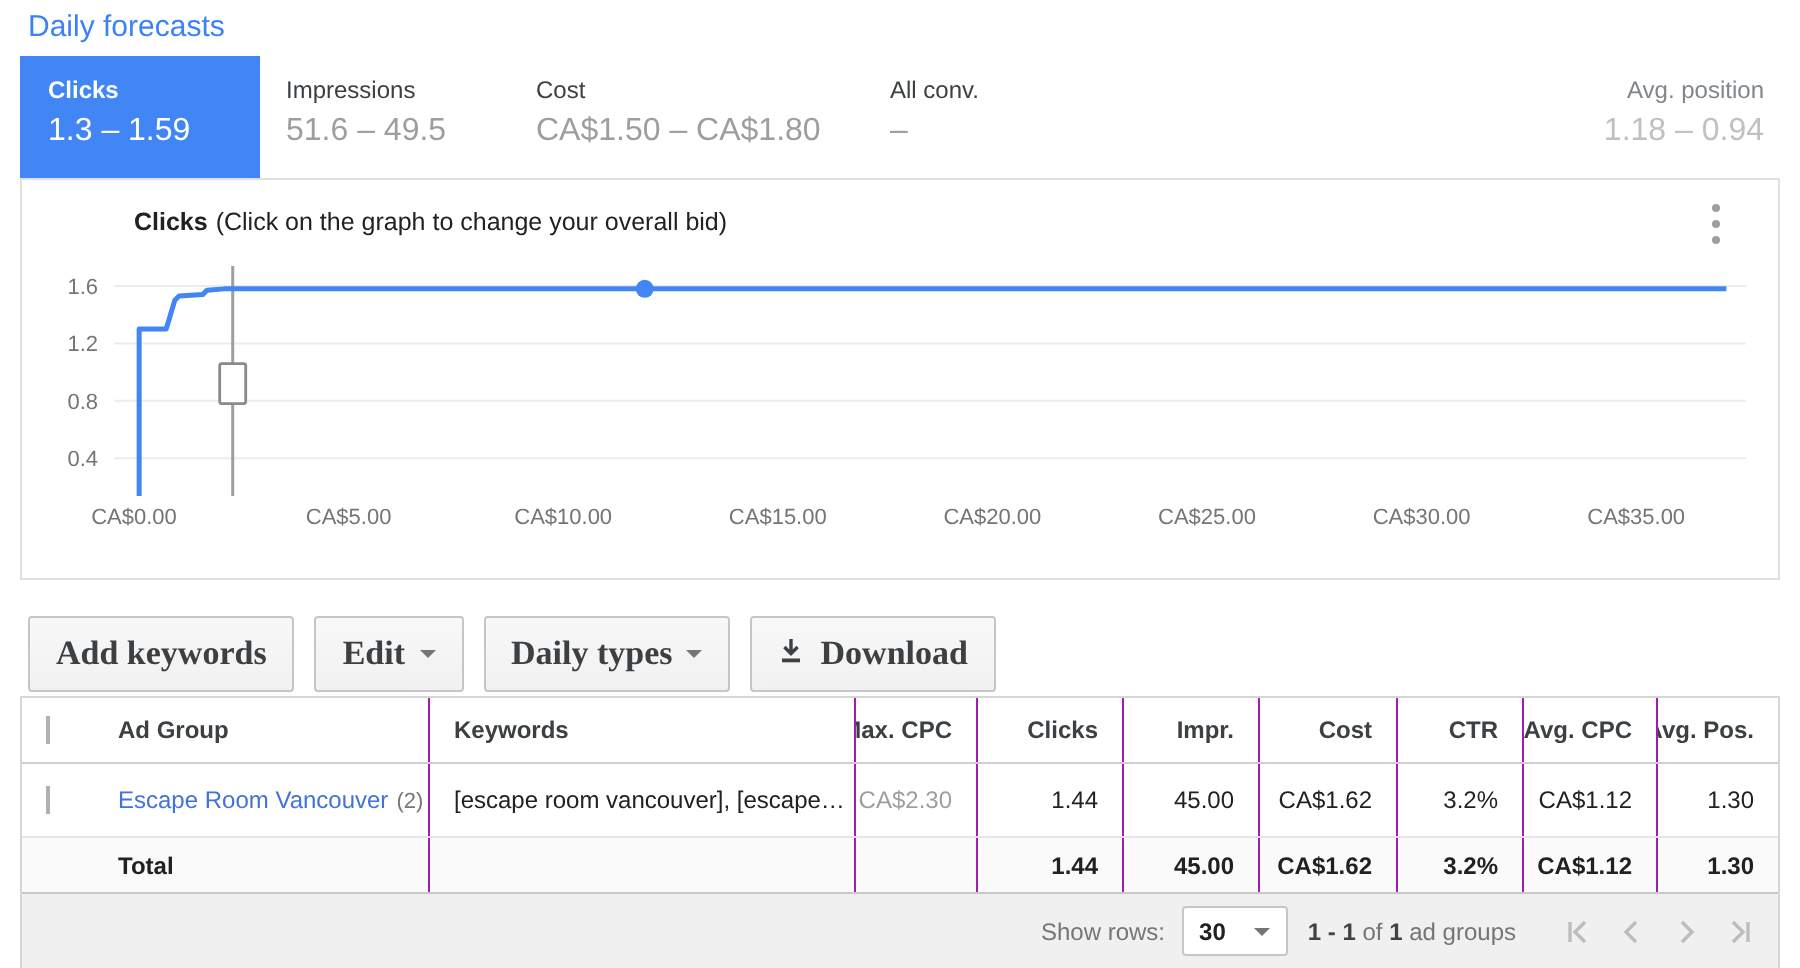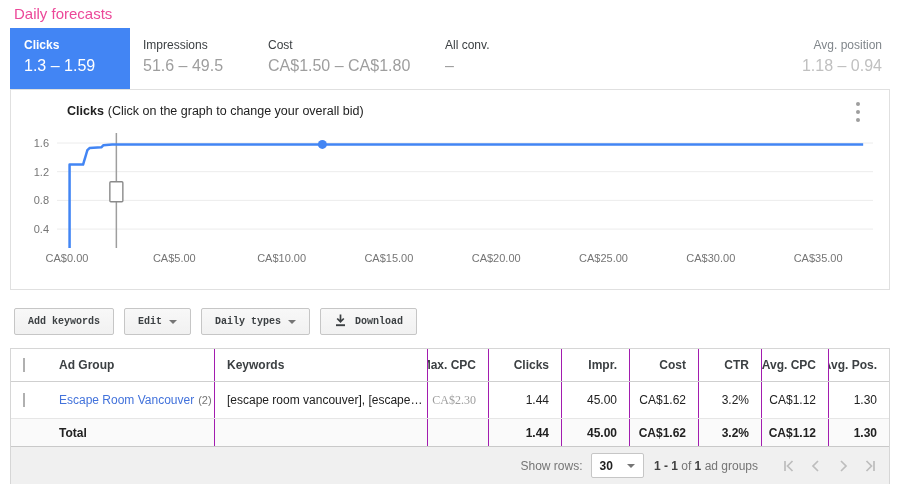--- a/index.html
+++ b/index.html
@@ -1,21 +1,21 @@
 <!DOCTYPE html>
 <html><head>
 <meta charset="utf-8">
 <style>
   * { margin:0; padding:0; box-sizing:border-box; }
   html,body { background:#fff; }
   body { font-family:"Liberation Sans","DejaVu Sans",sans-serif; color:#212121; }
   .page { position:relative; width:900px; height:484px; background:#fff; overflow:hidden; }
 
   
-  .page-title { position:absolute; left:14px; top:5px; font-size:15px; color:#ec4899; }
+  .page-title { position:absolute; left:14px; top:5px; font-size:15px; color:#3b82f6; }
 
   
   .tabs { position:absolute; left:10px; top:28px; width:880px; height:61px; display:flex; }
   .tab { padding:10px 8px 0 13px; cursor:pointer; }
   .tab .tab-label { font-size:12px; color:#3c4043; margin-bottom:5px; }
   .tab .tab-value { font-size:16px; color:#9e9e9e; }
   .tab.sel { background:#4285f4; padding-left:14px; }
   .tab.sel .tab-label { color:#fff; font-weight:bold; }
   .tab.sel .tab-value { color:#fff; }
   .tab.dim .tab-label { color:#80868b; }
@@ -28,43 +28,43 @@
   .chart-title { position:absolute; left:56px; top:14px; font-size:12.5px; color:#212121; }
   .chart-title b { font-weight:bold; }
   .chart-title span { margin-left:4px; }
   .kebab { position:absolute; right:26px; top:12px; width:10px; cursor:pointer; }
   .kebab i { display:block; width:4px; height:4px; border-radius:50%; background:#9e9e9e; margin:0 auto 4px; }
   #plot { position:absolute; left:0; top:0; }
   #plot text.tick { font-size:11px; fill:#757575; font-family:"Liberation Sans","DejaVu Sans",sans-serif; }
 
   
   .toolbar { position:absolute; left:14px; top:308px; display:flex; gap:10px; }
-  .btn { display:flex; align-items:center; height:27px; padding:0 13px; font-size:10px; font-weight:bold;
+  .btn { display:flex; align-items:center; height:38px; padding:0 13px; font-size:17px; font-weight:bold;
          color:#3c4043; background:linear-gradient(#f8f8f8,#f1f1f1); border:1px solid #c6c6c6;
-         border-radius:2px; cursor:pointer; font-family:Liberation Mono, monospace; }
+         border-radius:2px; cursor:pointer; font-family:Liberation Serif, serif; }
   .caret { width:0; height:0; border-left:4px solid transparent; border-right:4px solid transparent;
            border-top:4px solid #757575; margin-left:7px; display:inline-block; }
   .dl-icon { margin-right:8px; display:inline-block; }
 
   
   .table { position:absolute; left:10px; top:348px; width:880px; border:1px solid #d6d6d6; border-bottom:none; }
   .trow { display:flex; align-items:center; font-size:12px;justify-content:center; }
   .thead { height:33px; font-weight:bold; color:#3c4043; border-bottom:1px solid #cfcfcf; background:#fff; }
   .tdata { height:37px; background:#fff; border-bottom:1px solid #e6e6e6; }
   .ttotal { height:28px; background:#fafafa; font-weight:bold; border-bottom:1px solid #c9c9c9; }
   .cell { padding:0 12px; overflow:hidden; white-space:nowrap; }
   .num { text-align:right; }
   .sep { border-left:1px solid #a21caf; align-self:stretch; display:flex; align-items:center; justify-content:flex-end; }
   .col-cb{width:36px; padding:0 0 0 12px;} .col-ag{width:167px;} .col-kw{width:213px; justify-content:flex-start;}
   .col-mc{width:61px;} .col-ck{width:73px;} .col-im{width:68px;} .col-co{width:69px;}
   .col-ct{width:63px;padding-left:23px;} .col-ac{width:67px;} .col-ap{flex:1;}
   .cbox { width:13px; height:13px; border:1px solid #b0b0b0; border-radius:1px; background:#fff; cursor:pointer; }
   .adlink { color:#4272db; cursor:pointer; text-decoration:none; }
   .adcount { color:#757575; font-size:11px; margin-left:4px; }
-  .gray-val { color:#9e9e9e;font-family:Liberation Serif, serif; }
+  .gray-val { color:#9e9e9e; }
 
   
   .tfoot { height:37px; background:#f0f0f0; display:flex; align-items:center; justify-content:flex-end;
            font-size:12px; color:#757575; padding-right:10px; }
   .rows-select { display:flex; align-items:center; height:25px; background:#fff; border:1px solid #c6c6c6;
                  border-radius:2px; padding:0 8px; margin:0 10px 0 8px; color:#212121; cursor:pointer; }
   .rows-select .rv { font-weight:bold; font-size:12px; margin-right:7px; }
   .range { color:#757575; margin-right:22px; }
   .range b { color:#424242; }
   .pager { display:flex; align-items:center; gap:9px; }

